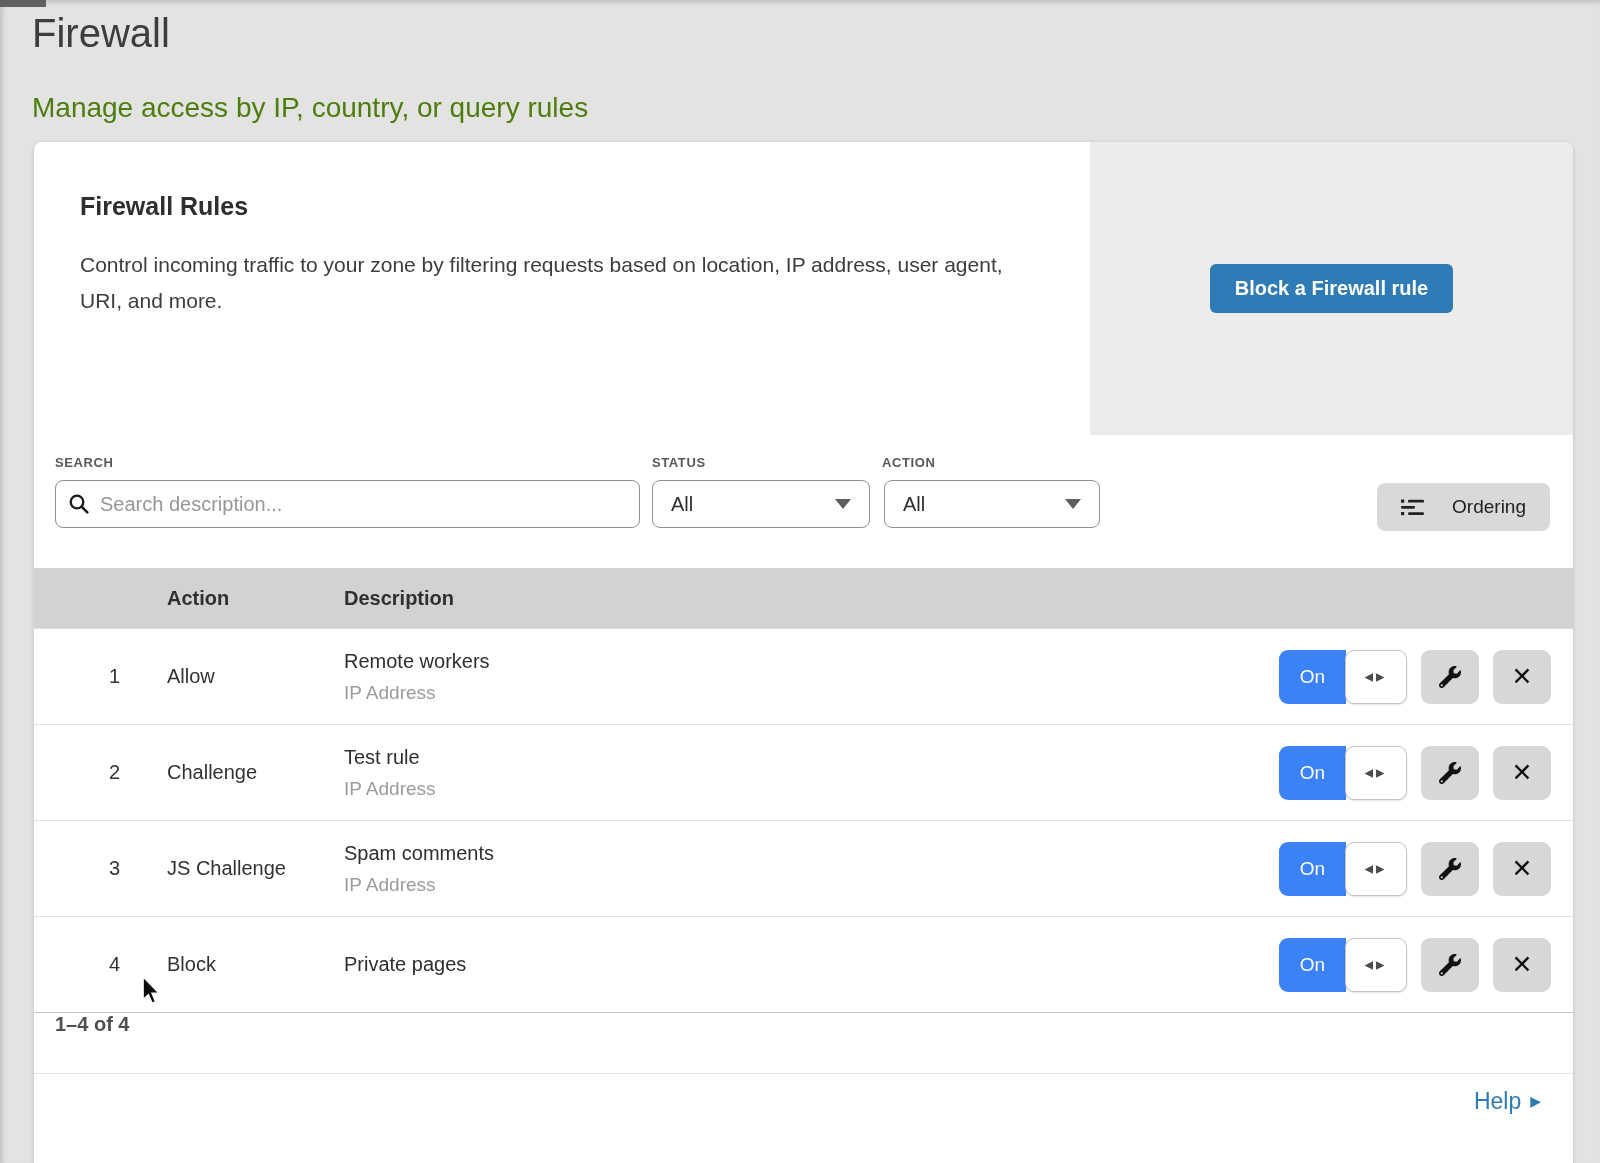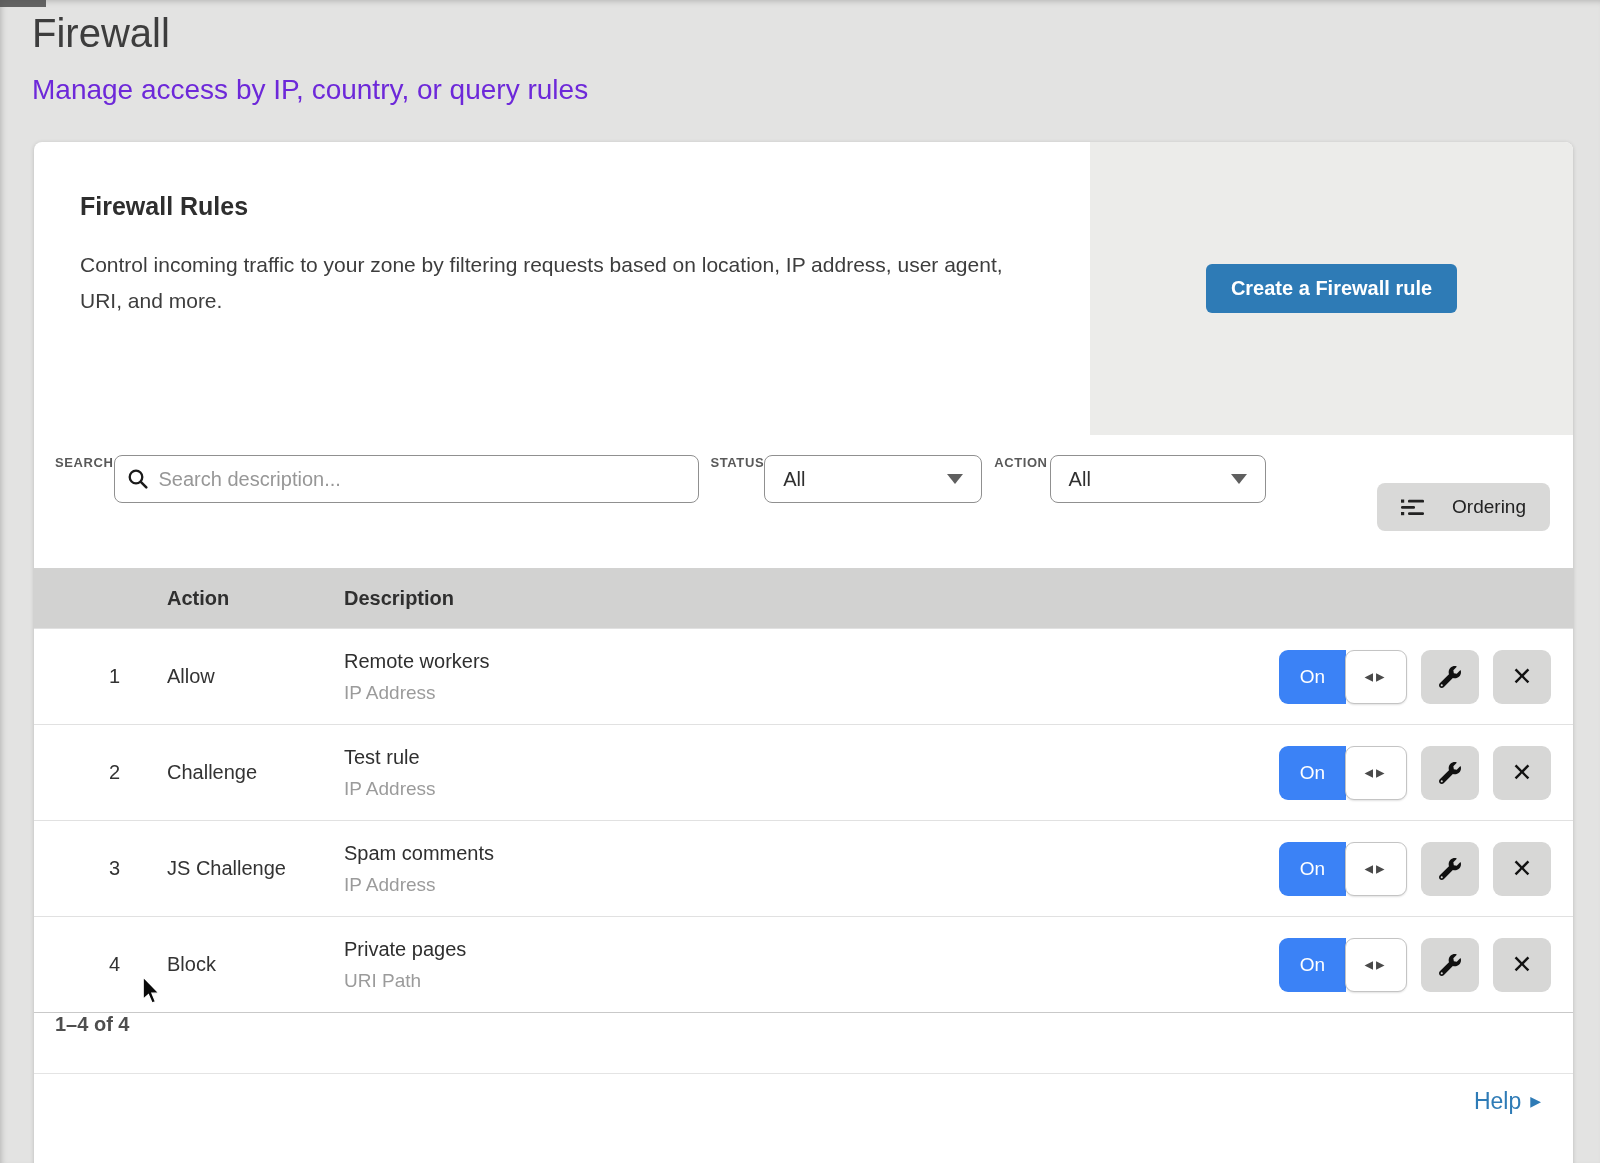--- a/index.html
+++ b/index.html
@@ -6,21 +6,21 @@
   html,body { width:1600px; height:1163px; }
   body {
     font-family:"Liberation Sans","DejaVu Sans",sans-serif;
     background:#e3e3e2; position:relative; overflow:hidden;
     box-shadow: inset 3px 3px 6px -2px rgba(0,0,0,.22);
   }
   .corner-artifact { position:absolute; top:0; left:0; width:46px; height:7px; background:#4c4c4c; opacity:.85; }
 
   .page-header { padding:8px 0 0 32px; }
   .page-title { font-size:40px; font-weight:500; color:#3d3d3d; line-height:50px; }
-  .page-subtitle { margin-top:16px; font-size:28px; font-weight:400; color:#6d28d9; }
+  .page-subtitle { margin-top:34px; font-size:28px; font-weight:400; color:#4d7c0f; }
 
   .card {
     position:absolute; left:34px; top:142px; width:1539px; height:1106px;
     background:#ffffff; border-radius:8px;
     box-shadow:0 1px 4px rgba(0,0,0,.18);
     display:flex; flex-direction:column;
   }
 
   
   .card-top { display:flex; height:293px; }
@@ -33,21 +33,21 @@
     display:flex; align-items:center; justify-content:center;
   }
   .create-btn {
     background:#2e7bb6; color:#ffffff; font-size:20px; font-weight:bold;
     border:none; border-radius:6px; padding:13px 25px; cursor:pointer;
     font-family:inherit;
   }
 
   
   .filters { position:relative; height:133px; padding:20px 22px 0 21px; display:flex; gap:12px; }
-  .filter-group { display:flex; flex-direction:row; }
+  .filter-group { display:flex; flex-direction:column; }
   .filter-label { font-size:13px; font-weight:bold; color:#595959; letter-spacing:.6px; margin-bottom:10px; }
   .search-wrap { position:relative; width:585px; }
   .search-input {
     width:585px; height:48px; border:1px solid #909090; border-radius:8px;
     padding:0 14px 0 44px; font-size:20px; color:#333; font-family:inherit; background:#fff;
   }
   .search-input::placeholder { color:#979797; }
   .search-icon { position:absolute; left:13px; top:13px; }
   .select-box {
     height:48px; border:1px solid #909090; border-radius:8px; background:#fff;
@@ -122,21 +122,21 @@
 </header>
 
 <main class="card">
 
   <section class="card-top">
     <div class="card-top-left">
       <h2 class="rules-heading">Firewall Rules</h2>
       <p class="rules-desc">Control incoming traffic to your zone by filtering requests based on location, IP address, user agent, URI, and more.</p>
     </div>
     <div class="card-top-right">
-      <button class="create-btn">Create a Firewall rule</button>
+      <button class="create-btn">Block a Firewall rule</button>
     </div>
   </section>
 
   <section class="filters">
     <div class="filter-group">
       <label class="filter-label">SEARCH</label>
       <div class="search-wrap">
         <svg class="search-icon" width="22" height="22" viewBox="0 0 22 22">
           <circle cx="9" cy="9" r="6.3" fill="none" stroke="#1a1a1a" stroke-width="2.3"></circle>
           <line x1="13.8" y1="13.8" x2="19.3" y2="19.3" stroke="#1a1a1a" stroke-width="2.6" stroke-linecap="round"></line>
@@ -243,21 +243,20 @@
         <span class="close-glyph">✕</span>
       </button>
     </div>
   </div>
 
   <div class="rule-row">
     <div class="cell-num row-num">4</div>
     <div class="cell-action row-action">Block</div>
     <div class="cell-desc">
       <div class="desc-title">Private pages</div>
-      <div class="desc-sub">URI Path</div>
     </div>
     <div class="cell-controls">
       <div class="toggle">
         <div class="toggle-on">On</div>
         <div class="toggle-handle">◂▸</div>
       </div>
       <button class="icon-btn">
         <svg width="22" height="22" viewBox="0 0 512 512">
             <path fill="#111" d="M507.73 109.1c-2.24-9.03-13.54-12.09-20.12-5.51l-74.36 74.36-67.88-11.31-11.31-67.88 74.36-74.36c6.62-6.62 3.43-17.9-5.66-20.16-47.38-11.74-99.55.91-136.58 37.93-39.64 39.64-50.55 97.1-34.05 147.2L18.74 402.76c-24.99 24.99-24.99 65.51 0 90.5 24.99 24.99 65.51 24.99 90.5 0l213.21-213.21c50.12 16.71 107.47 5.68 147.37-34.22 37.07-37.07 49.7-89.32 37.91-136.73zM64 472c-13.25 0-24-10.75-24-24 0-13.26 10.75-24 24-24s24 10.74 24 24c0 13.25-10.75 24-24 24z"></path>
           </svg>

